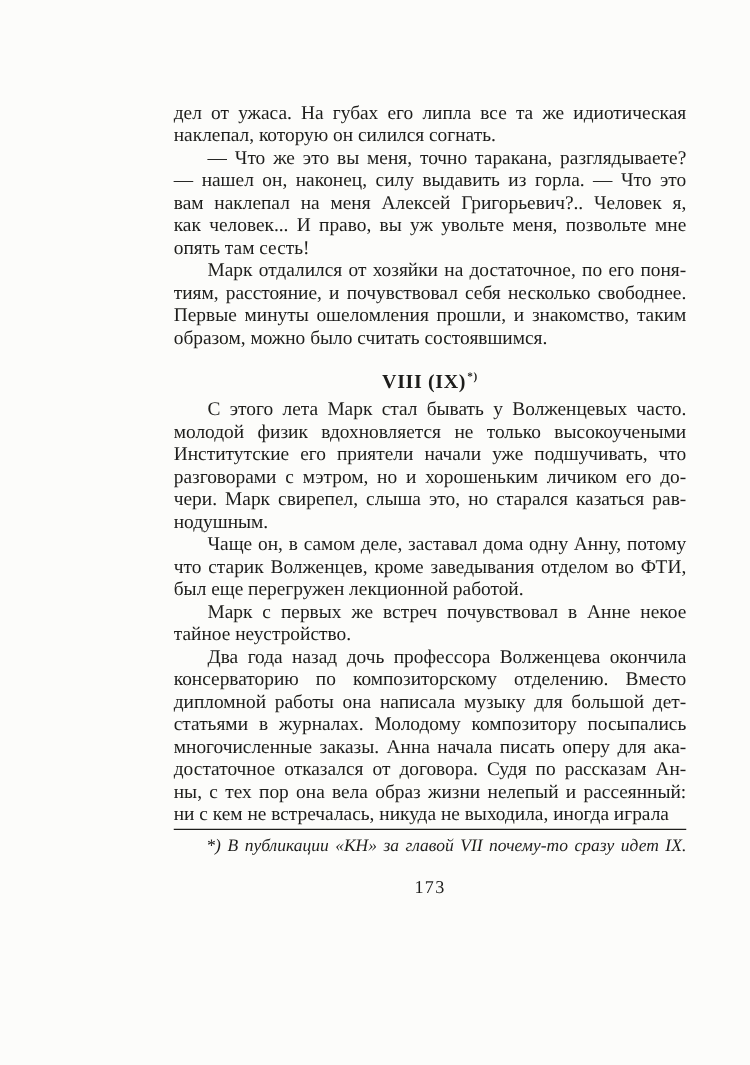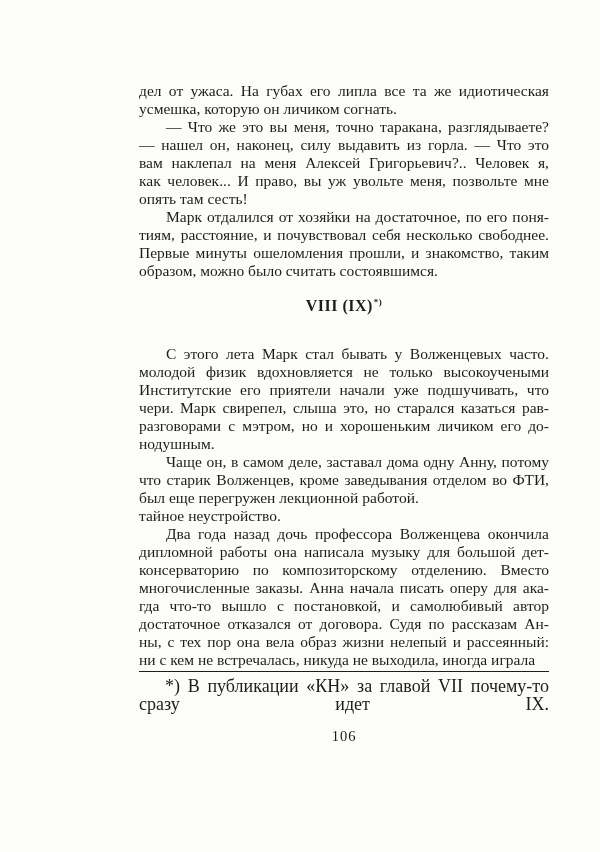--- a/index.html
+++ b/index.html
@@ -35,21 +35,21 @@
     text-align-last: justify;
     white-space: normal;
   }
   .line.last {
     text-align-last: left;
   }
   .line.indent {
     text-indent: 27px;
   }
   .heading {
-    margin: 17px 0 30px 0;
+    margin: 17px 0 4px 0;
     font-size: 16px;
     line-height: 18px;
     font-weight: bold;
     text-align: center;
     letter-spacing: 0.5px;
   }
   .heading .fn-ref {
     font-size: 9px;
     font-weight: bold;
     vertical-align: super;
@@ -57,43 +57,44 @@
     margin-left: 1px;
   }
   .footnote-divider {
     margin-top: 2px;
     width: 410px;
     height: 0;
     border-top: 1.6px solid var(--ink);
   }
   .footnote {
     margin-top: 5px;
-    font-size: 18px;
+    font-size: 14px;
     line-height: 18px;
+    font-style: italic;
     text-align: justify;
     text-align-last: justify;
     text-indent: 26px;
   }
   .page-number {
     margin-top: 14px;
     font-size: 14.5px;
     line-height: 18px;
     text-align: center;
     letter-spacing: 1px;
   }
 </style>
 </head>
 <body>
 
 <div class="page">
   <div class="text-block">
 
     <div class="para">
         <div class="line">дел от ужаса. На губах его липла все та же идиотическая</div>
-        <div class="line last">усмешка, которую он личиком согнать.</div>
+        <div class="line last">наклепал, которую он силился согнать.</div>
       </div>
     <div class="para">
         <div class="line indent">— Что же это вы меня, точно таракана, разглядываете?</div>
         <div class="line">— нашел он, наконец, силу выдавить из горла. — Что это</div>
         <div class="line">вам наклепал на меня Алексей Григорьевич?.. Человек я,</div>
         <div class="line">как человек... И право, вы уж увольте меня, позвольте мне</div>
         <div class="line last">опять там сесть!</div>
       </div>
     <div class="para">
         <div class="line indent">Марк отдалился от хозяйки на достаточное, по его поня-</div>
@@ -101,43 +102,44 @@
         <div class="line">Первые минуты ошеломления прошли, и знакомство, таким</div>
         <div class="line last">образом, можно было считать состоявшимся.</div>
       </div>
 
     <h1 class="heading"><span>VIII (IX)</span><sup class="fn-ref">*)</sup></h1>
 
     <div class="para">
         <div class="line indent">С этого лета Марк стал бывать у Волженцевых часто.</div>
         <div class="line">молодой физик вдохновляется не только высокоучеными</div>
         <div class="line">Институтские его приятели начали уже подшучивать, что</div>
+        <div class="line">разговорами с мэтром, но и хорошеньким личиком его до-</div>
         <div class="line">чери. Марк свирепел, слыша это, но старался казаться рав-</div>
-        <div class="line">разговорами с мэтром, но и хорошеньким личиком его до-</div>
         <div class="line last">нодушным.</div>
       </div>
     <div class="para">
         <div class="line indent">Чаще он, в самом деле, заставал дома одну Анну, потому</div>
         <div class="line">что старик Волженцев, кроме заведывания отделом во ФТИ,</div>
         <div class="line last">был еще перегружен лекционной работой.</div>
       </div>
     <div class="para">
+        <div class="line indent">Марк с первых же встреч почувствовал в Анне некое</div>
         <div class="line last">тайное неустройство.</div>
       </div>
     <div class="para">
         <div class="line indent">Два года назад дочь профессора Волженцева окончила</div>
+        <div class="line">консерваторию по композиторскому отделению. Вместо</div>
         <div class="line">дипломной работы она написала музыку для большой дет-</div>
-        <div class="line">консерваторию по композиторскому отделению. Вместо</div>
+        <div class="line">статьями в журналах. Молодому композитору посыпались</div>
         <div class="line">многочисленные заказы. Анна начала писать оперу для ака-</div>
-        <div class="line">гда что-то вышло с постановкой, и самолюбивый автор</div>
         <div class="line">достаточное отказался от договора. Судя по рассказам Ан-</div>
         <div class="line">ны, с тех пор она вела образ жизни нелепый и рассеянный:</div>
         <div class="line last">ни с кем не встречалась, никуда не выходила, иногда играла</div>
       </div>
 
     <div class="footnote-divider"></div>
 
     <div class="footnote"><span class="fn-marker">*)</span> <span class="fn-text">В публикации «КН» за главой VII почему-то сразу идет IX.</span></div>
 
-    <div class="page-number">106</div>
+    <div class="page-number">173</div>
 
   </div>
 </div>
 
 </body></html>

